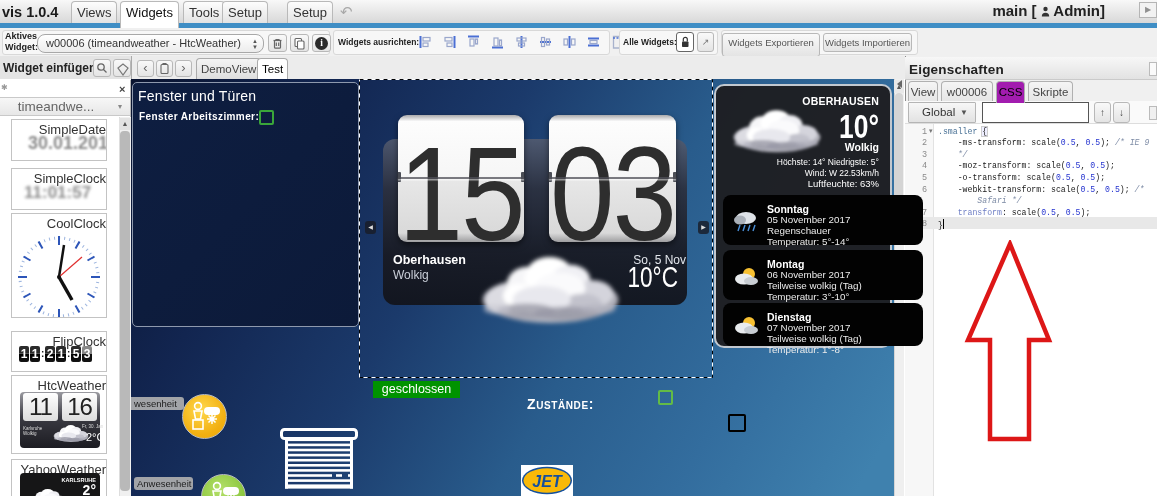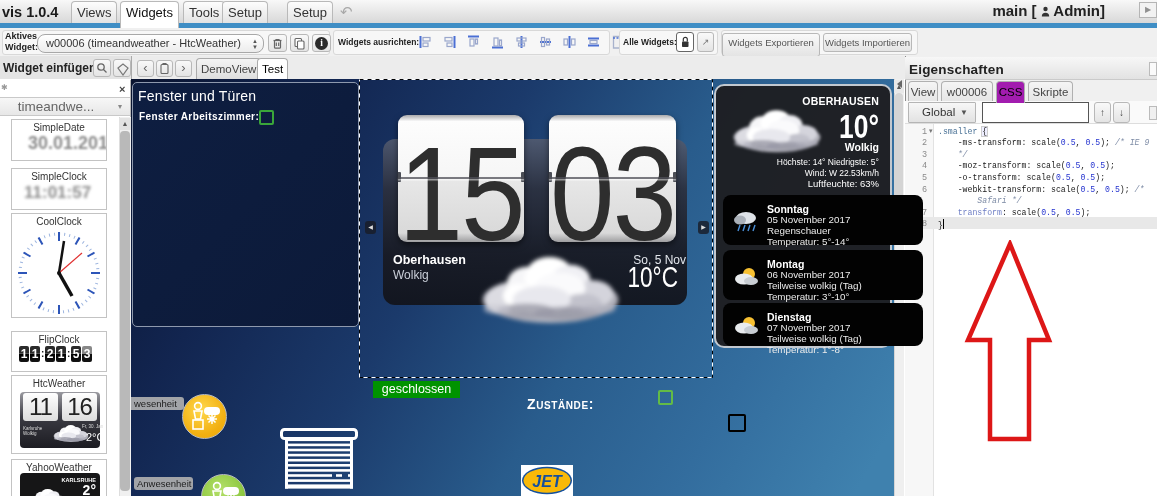--- a/index.html
+++ b/index.html
@@ -18,21 +18,21 @@
 .lbl2{font-size:9.5px;font-weight:bold;color:#222;line-height:10.5px;}
 
 #row3{left:0;top:56px;width:1157px;height:23px;background:#ececec;}
 .vtab{position:absolute;top:58px;height:21px;line-height:21px;padding:0 4px;font-size:11.5px;color:#444;background:linear-gradient(#f4f4f4,#dedede);border:1px solid #ababab;border-bottom:none;border-radius:4px 4px 0 0;box-sizing:border-box;}
 .vtab.act{background:#fff;color:#000;height:22px;}
 
 #canvas{left:131px;top:79px;width:763px;height:417px;background:linear-gradient(120deg,#0a1430 0%,#122550 20%,#1b3a6b 40%,#295c8c 60%,#336d9e 78%,#3f81ae 96%);overflow:hidden;}
 
 #lpanel{left:0;top:80px;width:131px;height:416px;background:#fff;border-right:1px solid #b5b5b5;box-sizing:border-box;}
 .card{position:absolute;left:11px;width:96px;background:#fff;border:1px solid #c3c3c3;box-sizing:border-box;overflow:hidden;}
-.ctitle{width:100%;text-align:center;font-size:10px;color:#333;padding-top:2px;}
+.ctitle{width:100%;text-align:right;font-size:13px;color:#333;padding-top:2px;}
 
 #rpanel{left:905px;top:56px;width:252px;height:440px;background:#f0f0f0;border-left:1px solid #8a8a8a;box-sizing:border-box;}
 .rtab{position:absolute;top:81px;height:28px;line-height:20px;font-size:11.5px;text-align:center;color:#444;background:linear-gradient(#f5f5f5,#dfdfdf);border:1px solid #b0b0b0;border-bottom:none;border-radius:4px 4px 0 0;box-sizing:border-box;}
 .rtab.act{background:#a21caf;color:#000;height:22px;z-index:2;}
 
 #editor{left:905px;top:124px;width:252px;height:372px;background:#fff;font-family:"Liberation Mono",monospace;font-size:10px;line-height:12.3px;}
 #gutter{left:905px;top:124px;width:29px;height:372px;background:#f7f7f7;border-right:1px solid #e2e2e2;box-sizing:border-box;}
 .lnum{position:absolute;width:22px;text-align:right;color:#8a8a8a;font-family:"Liberation Mono",monospace;font-size:8.5px;}
 .cline{position:absolute;left:938px;white-space:pre;font-family:"Liberation Mono",monospace;font-size:8.2px;color:#1a1a1a;}
 .tok-q{color:#4a7296;}

